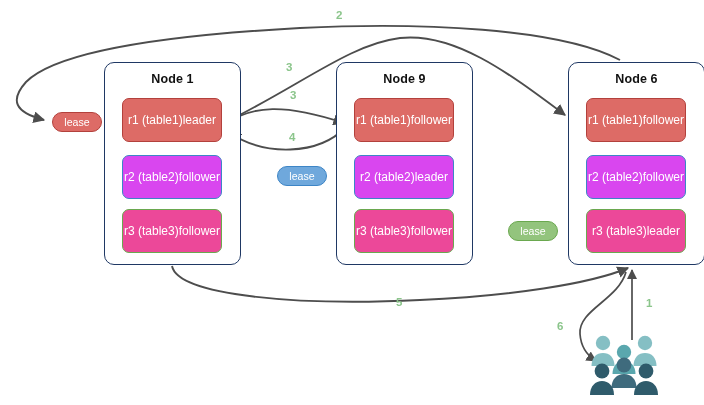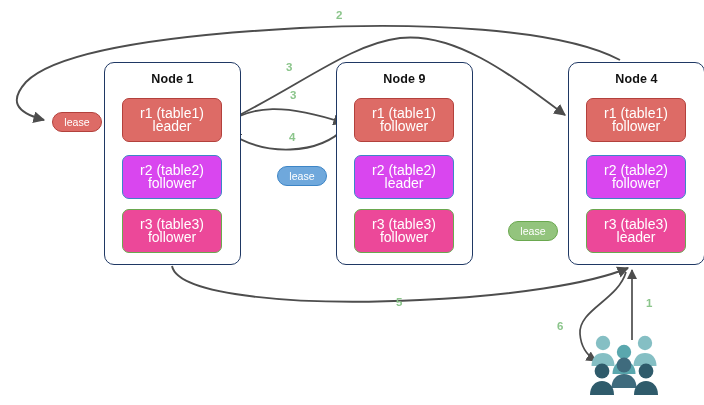--- a/index.html
+++ b/index.html
@@ -41,25 +41,25 @@
     font-size: 12.5px;
     font-weight: bold;
     color: #111111;
     letter-spacing: 0.1px;
   }
   .replica {
     position: absolute;
     box-sizing: border-box;
     border-radius: 7px;
     display: flex;
-    flex-direction: column;
+    flex-direction: row;
     align-items: center;
     justify-content: center;
     color: #ffffff;
-    font-size: 14px;
+    font-size: 12px;
     line-height: 13px;
     text-align: center;
     z-index: 3;
   }
   .replica .l1, .replica .l2 { display: block; }
   .rep-red   { background: #dd6b66; border: 1.5px solid #b3413c; }
   .rep-blue  { background: #d946ef; border: 1.5px solid #3d85c6; }
   .rep-green { background: #ec4899; border: 1.5px solid #6aa84f; }
 
   .lease {
@@ -145,21 +145,21 @@
   <div class="replica rep-blue" style="left:354px; top:155px; width:100px; height:44px;">
     <span class="l1">r2 (table2)</span>
     <span class="l2">leader</span>
   </div>
   <div class="replica rep-green" style="left:354px; top:209px; width:100px; height:44px;">
     <span class="l1">r3 (table3)</span>
     <span class="l2">follower</span>
   </div>
 
   <div class="node-box" style="left:568px; top:62px; width:137px; height:203px;">
-    <div class="node-title">Node 4</div>
+    <div class="node-title">Node 6</div>
   </div>
   <div class="replica rep-red" style="left:586px; top:98px; width:100px; height:44px;">
     <span class="l1">r1 (table1)</span>
     <span class="l2">follower</span>
   </div>
   <div class="replica rep-blue" style="left:586px; top:155px; width:100px; height:44px;">
     <span class="l1">r2 (table2)</span>
     <span class="l2">follower</span>
   </div>
   <div class="replica rep-green" style="left:586px; top:209px; width:100px; height:44px;">

